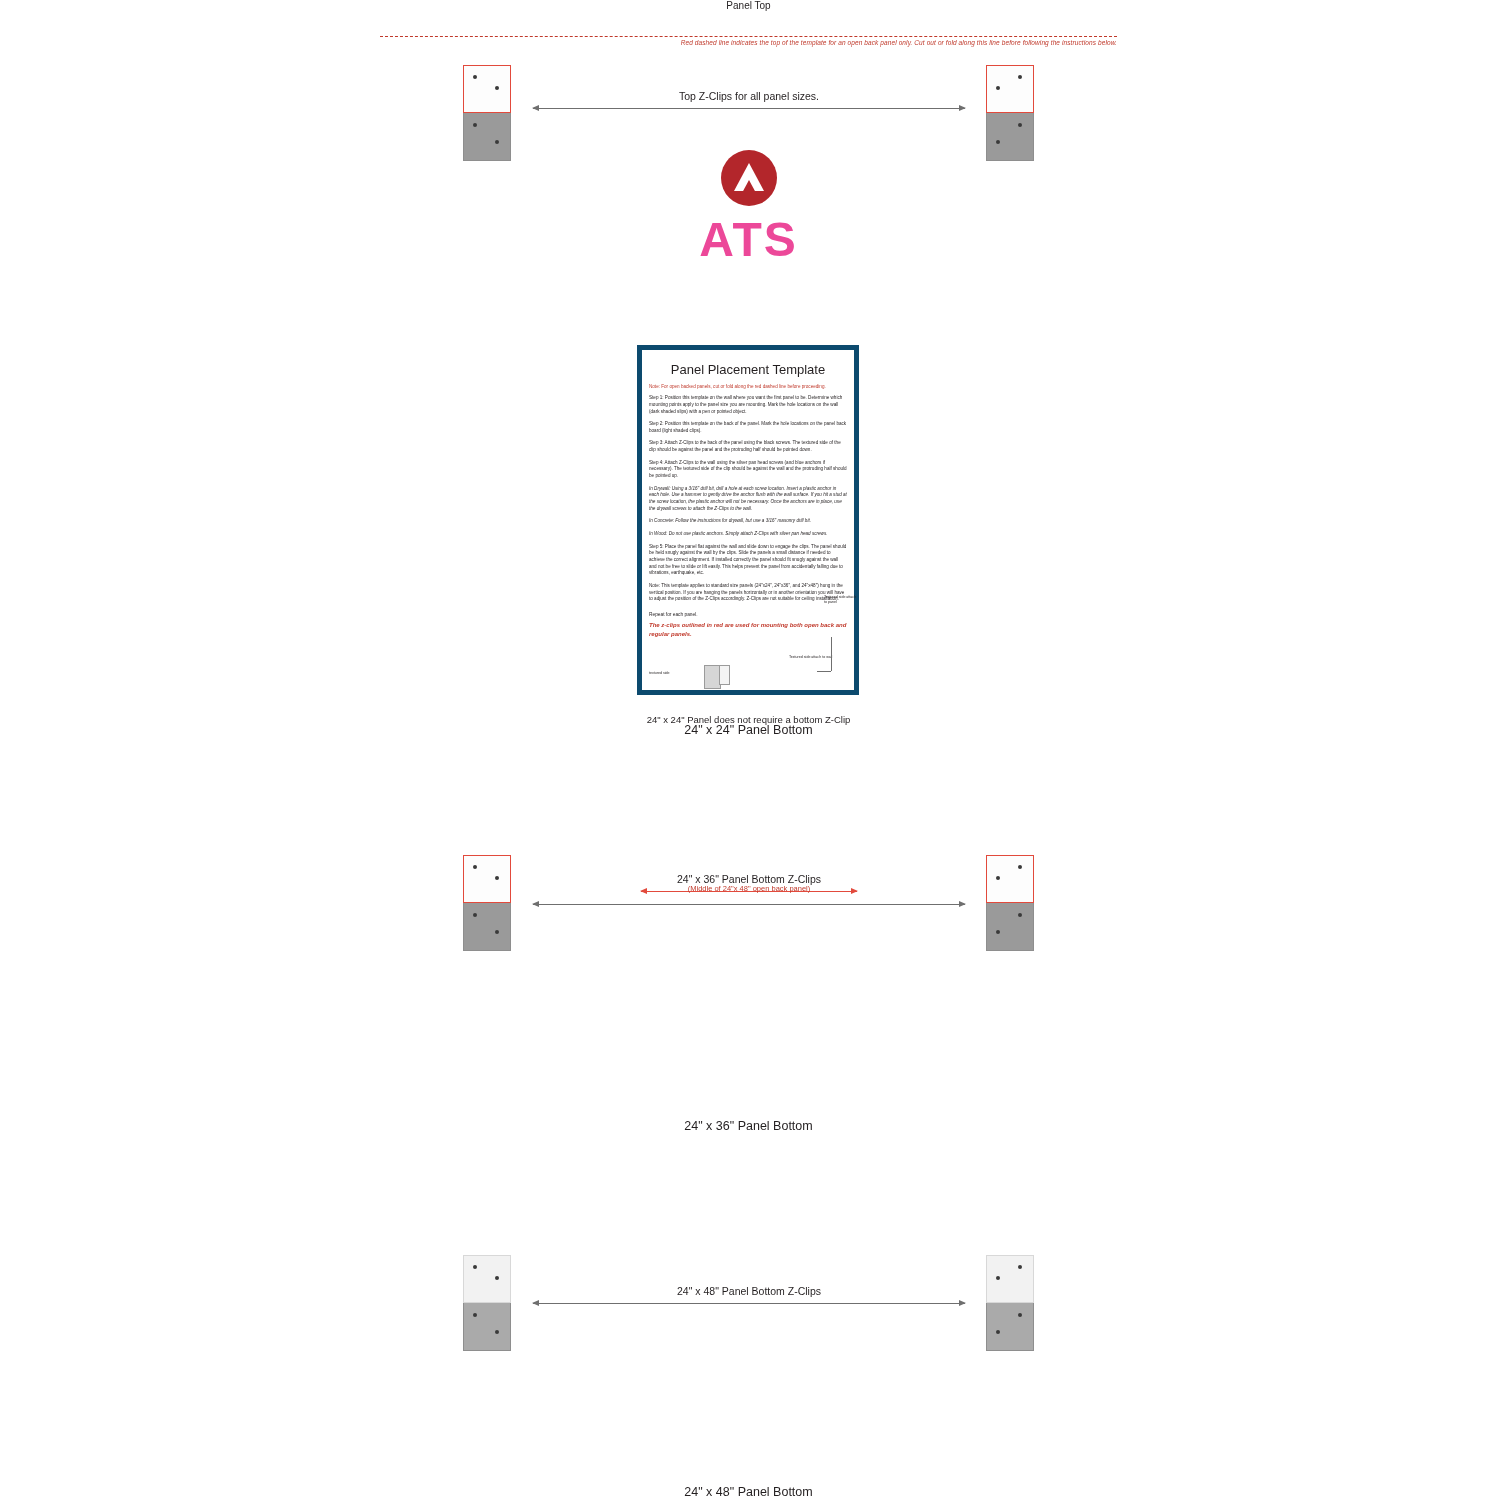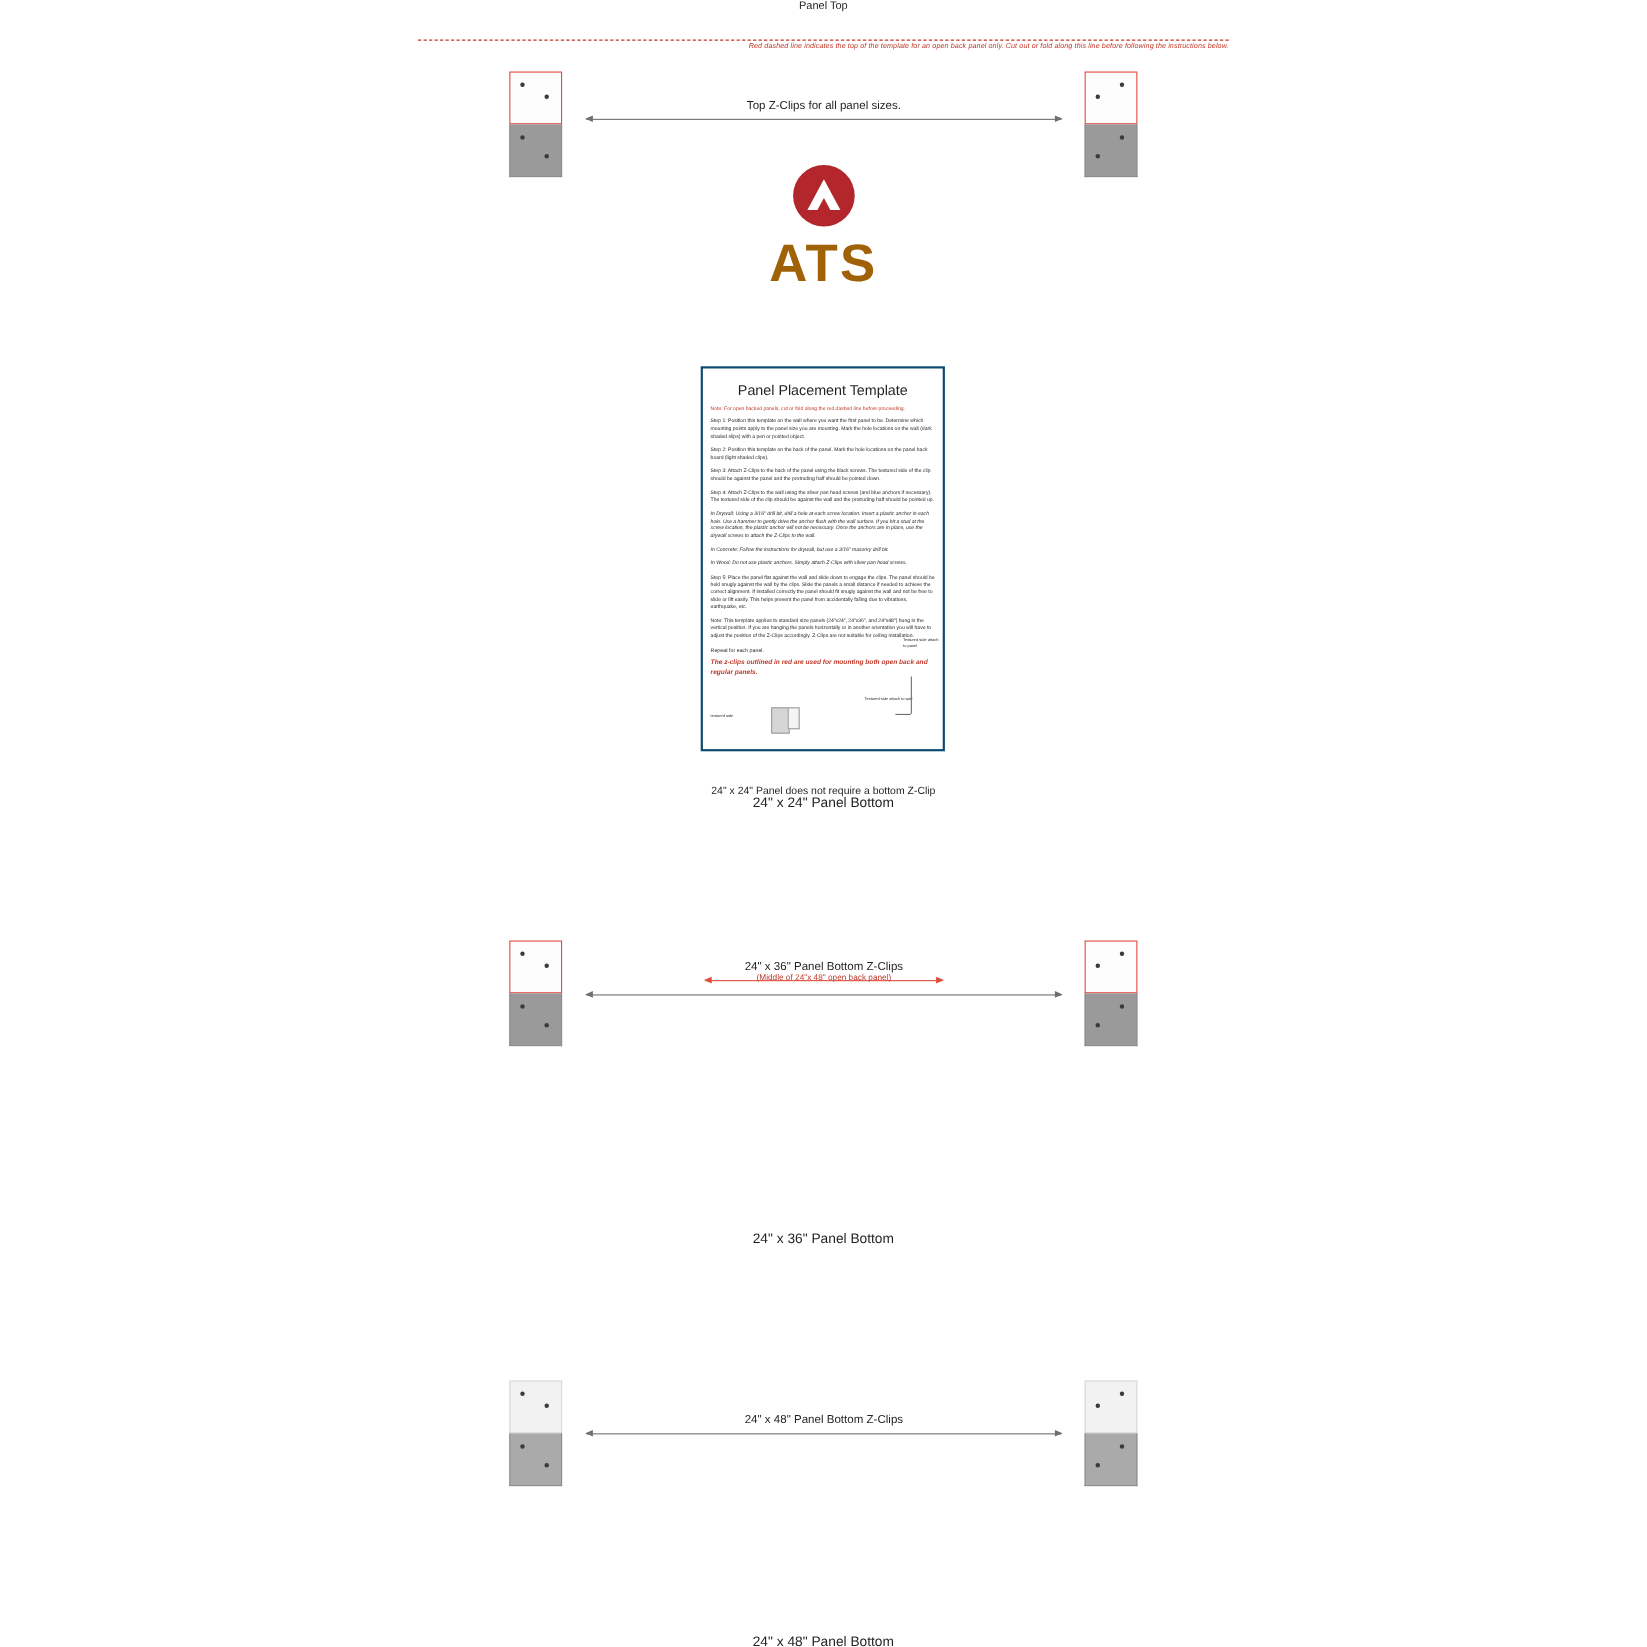--- a/index.html
+++ b/index.html
@@ -137,42 +137,42 @@
     width: 0; height: 0;
     border-left: 7px solid transparent;
     border-right: 7px solid transparent;
     border-bottom: 13px solid #b3262b;
   }
   .logo-word {
     margin-top: 6px;
     font-size: 48px;
     font-weight: bold;
     letter-spacing: 2px;
-    color: #a16207;
+    color: #ec4899;
     font-family: "Liberation Sans", sans-serif;
   }
   .logo-sub {
     font-size: 11px;
     letter-spacing: 6.5px;
     color: #b3262b;
     margin-top: -4px;
   }
   .logo-tagline {
     margin-top: 22px;
     font-size: 30px;
     color: #b3262b;
     font-family: "Liberation Sans", sans-serif;
   }
 
   
   #sheet {
-    top: 333px; left: 637px;
+    top: 345px; left: 637px;
     width: 222px; height: 350px;
     background: #ffffff;
-    border: 2px solid #0c4a6e;
+    border: 5px solid #0c4a6e;
     box-sizing: border-box;
     padding: 9px 7px;
   }
   #sheet h2 {
     margin: 3px 0 7px 0;
     font-size: 13px;
     font-weight: normal;
     text-align: center;
     color: #231f20;
   }

